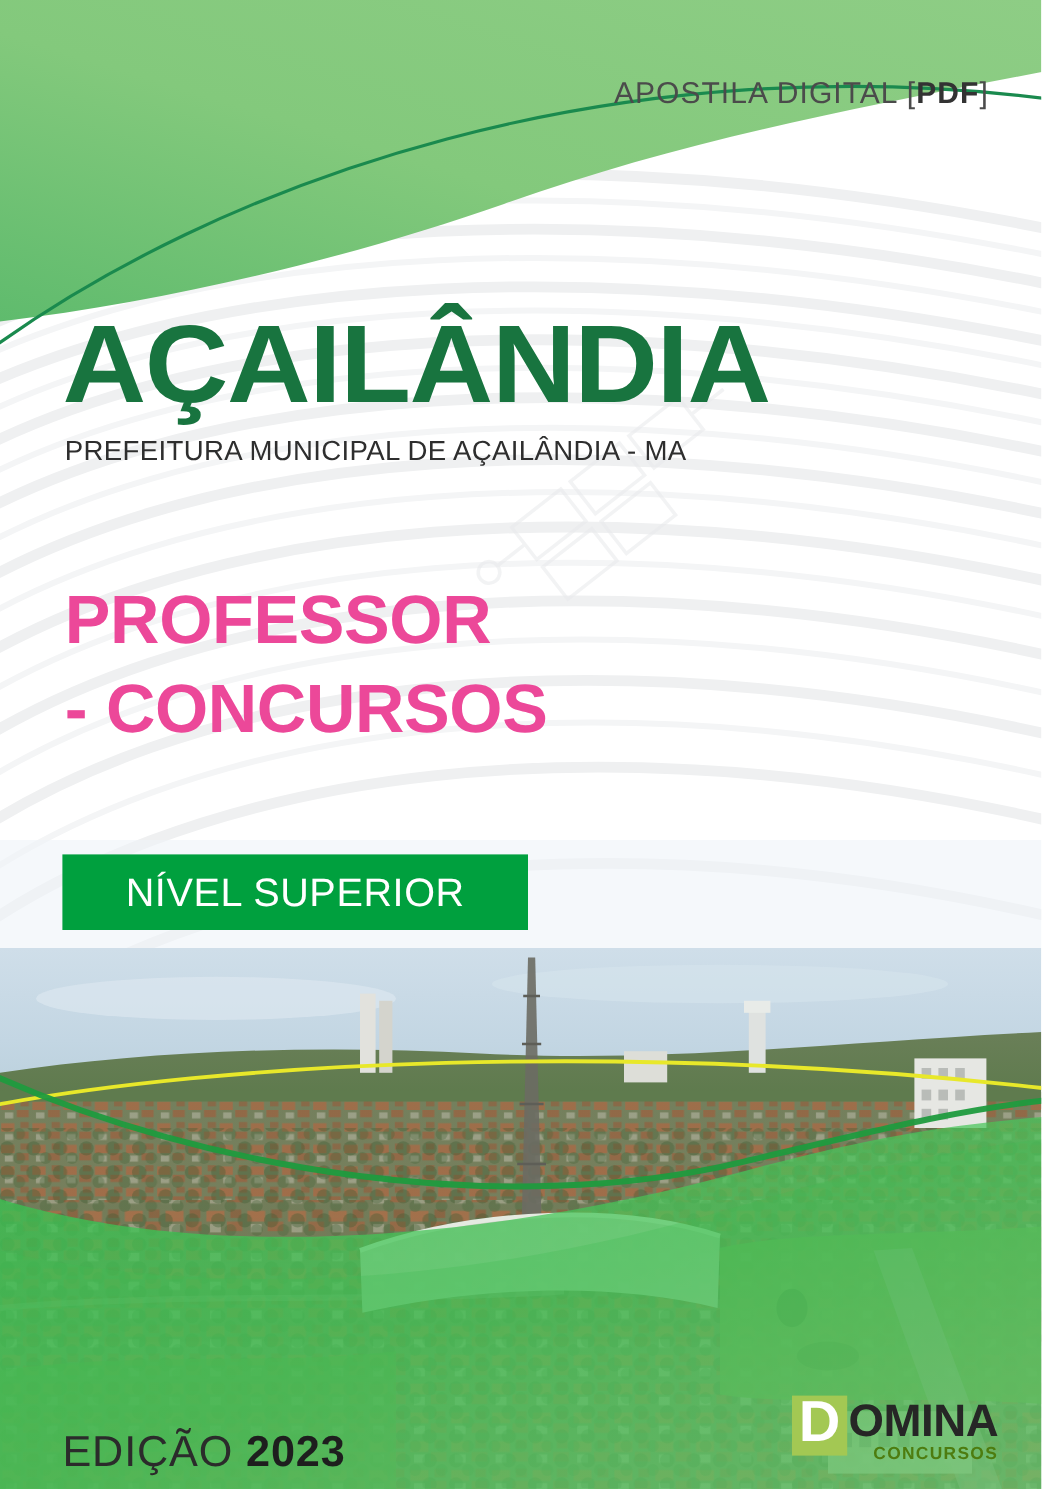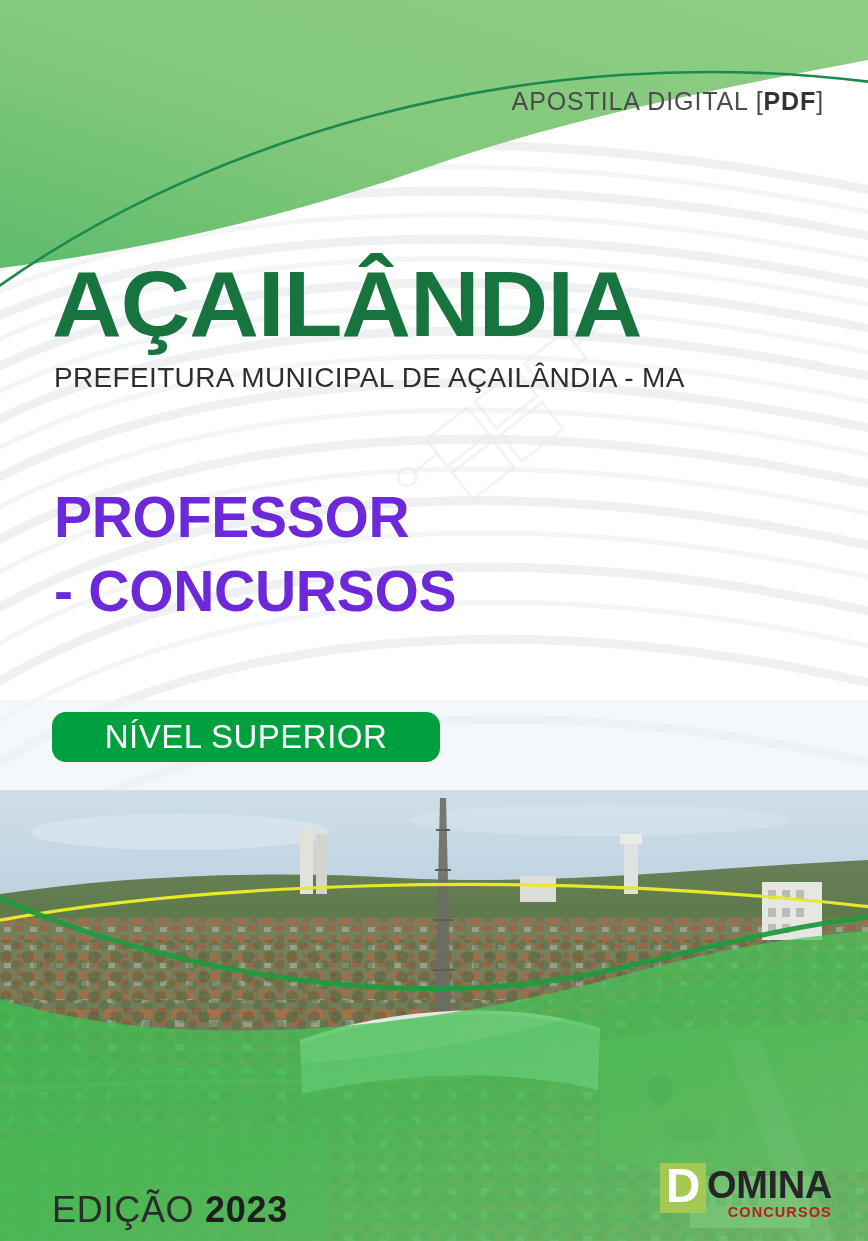--- a/index.html
+++ b/index.html
@@ -58,21 +58,21 @@
     width: 868px;
     height: 451px;
     z-index: 7;
     pointer-events: none;
   }
 
   
   .fg { position: absolute; z-index: 20; }
 
   .apostila {
-    top: 87px;
+    top: 64px;
     right: 44px;
     font-size: 25px;
     letter-spacing: .035em;
     color: #4b4b4b;
     font-weight: 400;
     white-space: nowrap;
   }
   .apostila b {
     color: #333333;
     font-weight: 700;
@@ -87,50 +87,49 @@
     letter-spacing: -0.012em;
     color: #18743f;
     white-space: nowrap;
     transform: scaleX(1.05);
     transform-origin: left center;
   }
 
   .city-sub {
     top: 364px;
     left: 54px;
-    font-size: 28px;
+    font-size: 23px;
     line-height: 1;
     font-weight: 400;
     letter-spacing: .012em;
     color: #2e2e2e;
     white-space: nowrap;
   }
 
   .role {
     top: 480px;
     left: 54px;
     width: 640px;
     font-size: 57px;
     line-height: 74px;
     font-weight: 700;
     letter-spacing: -0.005em;
-    color: #6d28d9;
+    color: #ec4899;
   }
   .role div { white-space: nowrap; }
 
   .level-badge {
     top: 712px;
     left: 52px;
     width: 388px;
-    height: 50px;
+    height: 63px;
     background: #00a03e;
     display: flex;
     align-items: center;
     justify-content: center;
-    border-radius: 14px;
   }
   .level-badge span {
     font-size: 33px;
     letter-spacing: .015em;
     color: #ffffff;
     font-weight: 400;
     white-space: nowrap;
   }
 
   .edition {
@@ -184,21 +183,21 @@
     font-weight: 700;
     color: #262626;
     letter-spacing: -0.01em;
     white-space: nowrap;
   }
   .logo-sub {
     font-size: 14.5px;
     line-height: 16px;
     font-weight: 700;
     letter-spacing: .075em;
-    color: #b91c1c;
+    color: #4d7c0f;
     white-space: nowrap;
     margin-top: -3px;
   }
 </style>
 </head>
 <body>
 
 <div id="cover">
 
   <div class="layer bg-white"></div>

